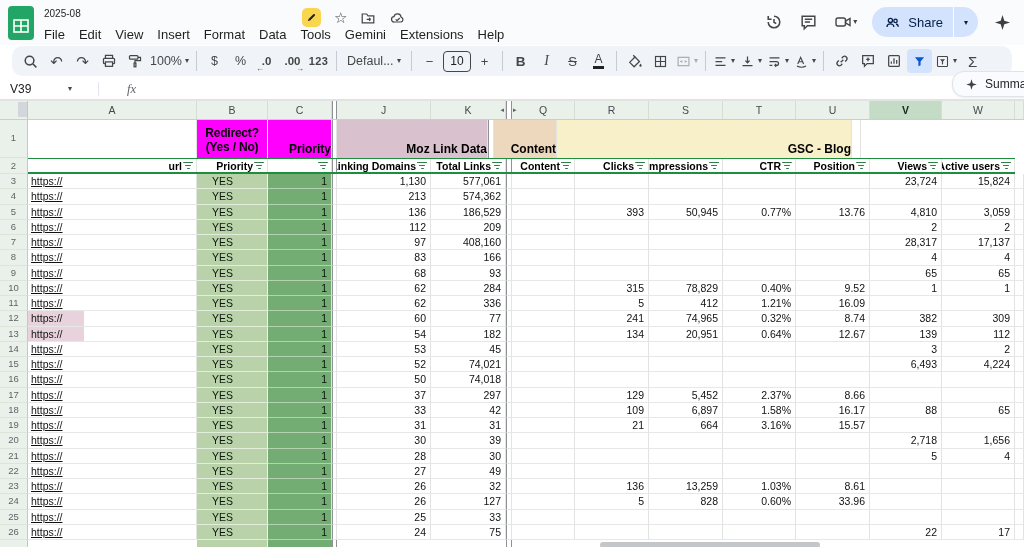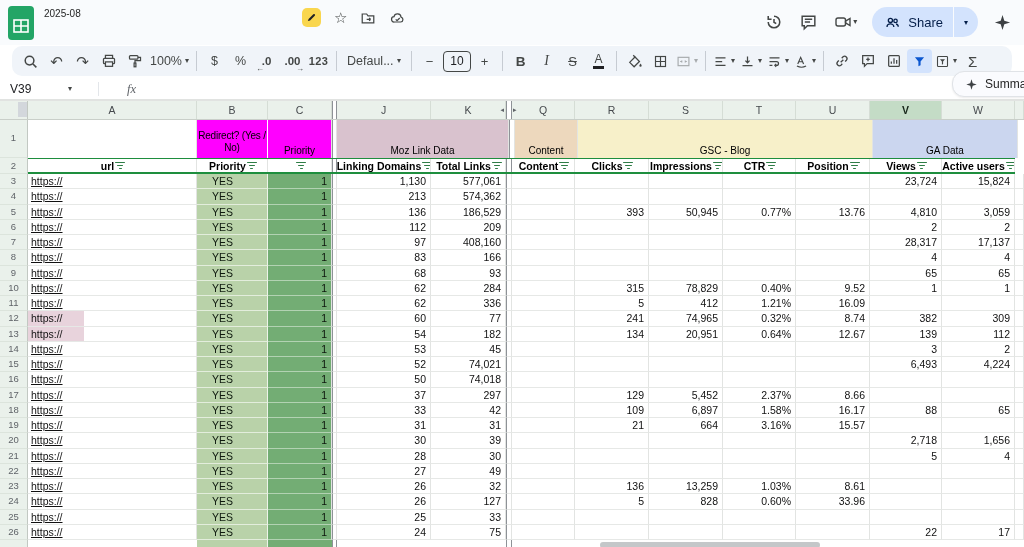--- a/index.html
+++ b/index.html
@@ -49,42 +49,42 @@
   .fx{font-family:"Liberation Serif",serif;font-style:italic;font-size:12.5px;color:#5F6368;}
   .sum-chip{position:absolute;left:952px;top:-8px;height:24px;border-radius:12px;background:#FAFBFE;border:1px solid #E0E3E7;box-shadow:0 1px 2px rgba(0,0,0,.08);display:flex;align-items:center;padding:0 12px;font-size:12px;color:#1F1F1F;white-space:nowrap;gap:7px;}
   
   .grid{position:relative;width:1024px;}
   .row{display:flex;}
   .c{flex:none;box-sizing:border-box;overflow:hidden;white-space:nowrap;}
   .w-gut{width:28px;} .w-A{width:169px;} .w-B{width:71px;} .w-C{width:64px;}
   .w-d1{width:5px;} .w-J{width:94px;} .w-K{width:75px;} .w-d2{width:6px;}
   .w-Q{width:63px;} .w-R{width:74px;} .w-S{width:74px;} .w-T{width:73px;}
   .w-U{width:74px;} .w-V{width:72px;} .w-W{width:73px;} .w-X{width:9px;}
-  .w-JK{width:172px;} .w-RU{width:295px;} .w-VW{width:145px;}
+  .w-JK{width:151px;} .w-RU{width:295px;} .w-VW{width:145px;}
   
   .colstrip{height:18px;border-top:1px solid #E1E3E1;border-bottom:1px solid #C9CFC9;background:#EAF1EB;display:flex;font-size:10.5px;color:#45494D;}
   .colstrip .ch{display:flex;align-items:center;justify-content:center;border-right:1px solid #D5DDD5;position:relative;}
   .colstrip .sel{background:#C4DCC6;color:#17261A;font-weight:700;}
   .corner{background:#EAF1EB;border-right:1px solid #C2C8C2;position:relative;}
   .corner::after{content:"";position:absolute;right:0;top:1px;width:9px;height:15px;background:#D3D7DC;}
   .divc{background:#fff;border-left:1.5px solid #8E9297;border-right:1.5px solid #8E9297;}
   .harr{position:absolute;font-size:7px;color:#5F6368;top:5px;}
   .harr.l{right:1px;} .harr.r{left:1px;}
   
   .band{height:38px;}
-  .band .c{border-right:1px solid #E2E4E2;display:flex;align-items:flex-end;justify-content:center;padding-bottom:2px;font-size:10px;font-weight:400;color:#000;text-align:center;}
+  .band .c{border-right:1px solid #E2E4E2;display:flex;align-items:flex-end;justify-content:flex-end;padding-bottom:2px;font-size:12px;font-weight:700;color:#000;text-align:center;}
   .band .gcell,.hdr2 .gcell{align-items:center;justify-content:center;display:flex;font-weight:400;}
   .magenta{background:#FF00FF;}
   .b-red{white-space:normal;line-height:1.18;padding:0 1px 2px;letter-spacing:-.2px;}
   .moz{background:#D9C2CE;} .tan{background:#EDD8BD;} .yel{background:#F7F0C9;}
   .gab{background:#CBD6EF;font-weight:400;color:#4A4D51;}
   
   .hdr2{height:16px;}
   .r2wrap{display:flex;border-top:1px solid #1E8E3E;border-bottom:2px solid #1E8E3E;box-sizing:border-box;height:16px;}
-  .hcell{display:flex;align-items:center;justify-content:center;padding:0 2px 0 5px;font-size:10.5px;font-weight:700;color:#000;border-right:1px solid #E2E4E2;box-sizing:border-box;}
+  .hcell{display:flex;align-items:center;justify-content:flex-end;padding:0 2px 0 5px;font-size:10.5px;font-weight:700;color:#000;border-right:1px solid #E2E4E2;box-sizing:border-box;}
   .flt{display:inline-flex;flex-direction:column;align-items:center;gap:1.5px;width:12px;flex:none;}
   .flt b{display:block;height:1.5px;background:#2E7D46;border-radius:1px;}
   .flt b:nth-child(1){width:10px;} .flt b:nth-child(2){width:6.5px;} .flt b:nth-child(3){width:3px;}
   
   .drow{height:15.25px;font-size:10.5px;}
   .drow .c{border-right:1px solid #E2E4E2;border-bottom:1px solid #E6E8E6;line-height:14.25px;}
   .gcell{background:#EAF1EB;border-right:1px solid #C2C8C2 !important;border-bottom:1px solid #DCE4DC !important;color:#5F6368;font-size:9.5px;text-align:center;line-height:15px;}
   .urlc{padding-left:3px;color:#111;text-decoration:underline;}
   .pinkbg{display:inline-block;background:#E8D3DC;padding:0 21px 0 3px;margin-left:-3px;}
   .yes{background:#B9D2A9;padding-left:15px;border-right:1px solid rgba(255,255,255,.75) !important;border-bottom:1px solid rgba(255,255,255,.6) !important;color:#0F1A0F;}
@@ -100,20 +100,32 @@
   <div class="topbar">
     <div class="logo">
       <svg width="26" height="34" viewBox="0 0 26 34">
           <rect width="26" height="34" rx="4" fill="#23A566"></rect>
           <rect x="6" y="14" width="14" height="12" fill="none" stroke="#fff" stroke-width="1.6"></rect>
           <path d="M6 20h14M13 14v12" stroke="#fff" stroke-width="1.6"></path>
         </svg>
     </div>
     <div class="title-wrap">
       <div class="doc-title">2025-08</div>
+      <nav class="menubar" id="menubar">
+          <span class="menu-item">File</span>
+          <span class="menu-item">Edit</span>
+          <span class="menu-item">View</span>
+          <span class="menu-item">Insert</span>
+          <span class="menu-item">Format</span>
+          <span class="menu-item">Data</span>
+          <span class="menu-item">Tools</span>
+          <span class="menu-item">Gemini</span>
+          <span class="menu-item">Extensions</span>
+          <span class="menu-item">Help</span>
+        </nav>
     </div>
     <div class="doc-icons">
       <span class="gem-chip">
           <svg width="13" height="13" viewBox="0 0 18 18">
             <path d="M4 14l1-3 6.5-6.5a1.4 1.4 0 0 1 2 2L7 13z" fill="#202124"></path>
           </svg>
         </span>
       <span class="star-ch">☆</span>
       <span class="tb-ic">
           <svg width="16" height="16" viewBox="0 0 18 18" fill="none" stroke="#444746" stroke-width="1.4">
@@ -359,23 +371,20 @@
       <div class="c w-JK moz">
           <span>Moz Link Data</span>
         </div>
       <div class="c w-d2 divc"></div>
       <div class="c w-Q tan">
           <span>Content</span>
         </div>
       <div class="c w-RU yel">
           <span>GSC - Blog</span>
         </div>
-      <div class="c w-VW gab">
-          <span>GA Data</span>
-        </div>
       <div class="c w-X"></div>
     </div>
 
     <div class="row hdr2">
       <div class="c w-gut gcell" style="height:16px;">2</div>
       <div class="r2wrap">
         <div class="c w-A hcell">
             <span>url</span>
             <span class="flt">
               <b></b>

